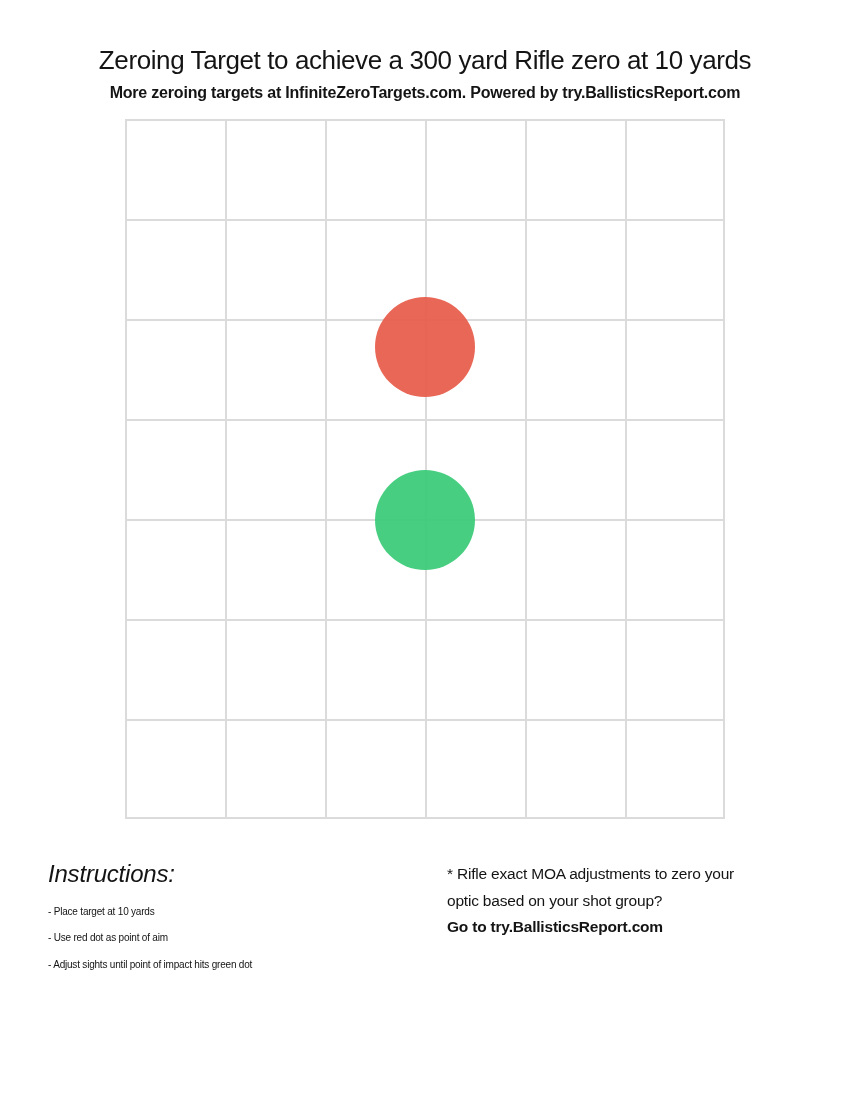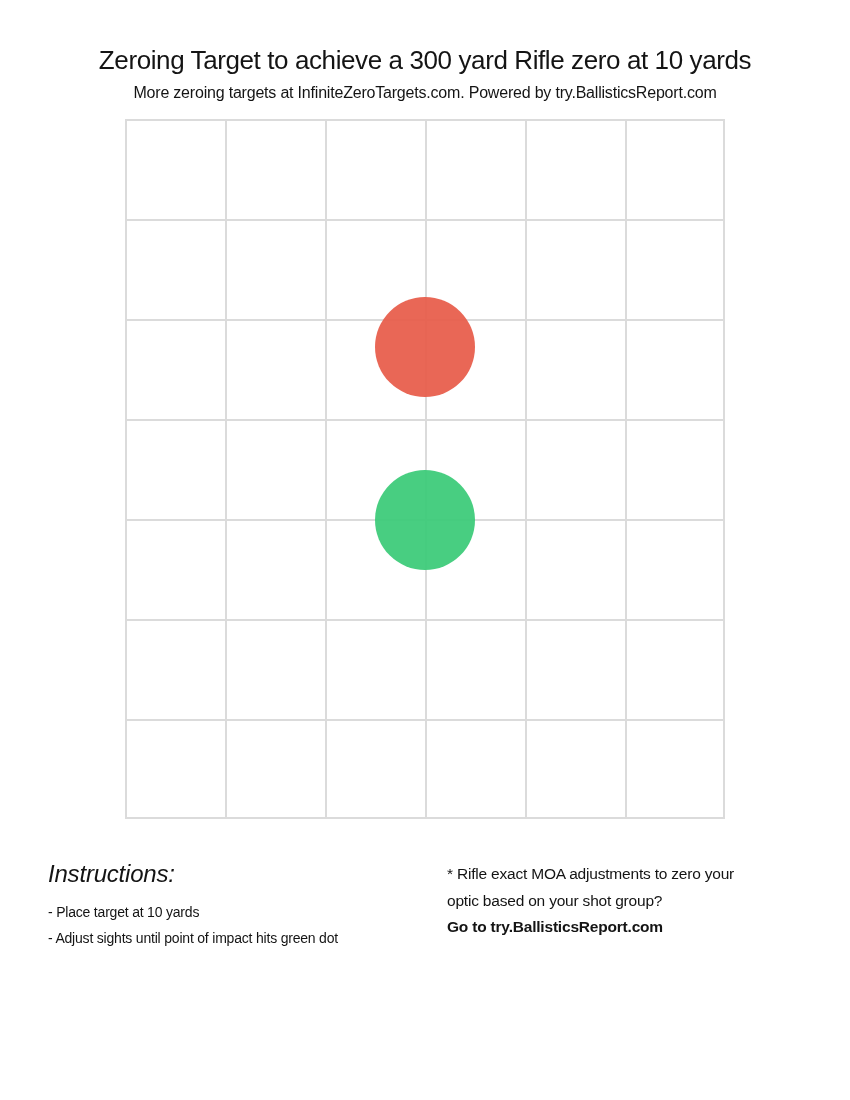--- a/index.html
+++ b/index.html
@@ -32,21 +32,21 @@
   }
 
   .page-subtitle {
     position: absolute;
     top: 84px;
     left: 0;
     width: 850px;
     text-align: center;
     font-size: 16px;
     letter-spacing: -0.2px;
-    font-weight: 400;
+    font-weight: 700;
     white-space: nowrap;
   }
 
   .target-grid {
     position: absolute;
     left: 125px;
     top: 119px;
     width: 600px;
     height: 700px;
     border-right: 2px solid var(--grid-line);
@@ -84,21 +84,21 @@
     font-size: 24px;
     line-height: 1.2;
     font-weight: 400;
     letter-spacing: -0.2px;
     font-style: italic;
   }
   .instructions-list {
     margin-top: 10px;
   }
   .instruction-item {
-    font-size: 14px;
+    font-size: 10px;
     line-height: 26.5px;
     letter-spacing: -0.2px;
     white-space: nowrap;
   }
 
   .moa-note {
     position: absolute;
     left: 447px;
     top: 861px;
   }
@@ -121,20 +121,21 @@
 
 <div class="target-grid">
   <div class="dot aim"></div>
   <div class="dot impact"></div>
 </div>
 
 <div class="instructions">
   <div class="instructions-heading">Instructions:</div>
   <div class="instructions-list">
     <div class="instruction-item">- Place target at 10 yards</div>
+    <div class="instruction-item">- Use red dot as point of aim</div>
     <div class="instruction-item">- Adjust sights until point of impact hits green dot</div>
   </div>
 </div>
 
 <div class="moa-note">
   <div class="moa-note-line">* Rifle exact MOA adjustments to zero your</div>
   <div class="moa-note-line">optic based on your shot group?</div>
   <div class="moa-note-line moa-note-cta">Go to try.BallisticsReport.com</div>
 </div>
 

